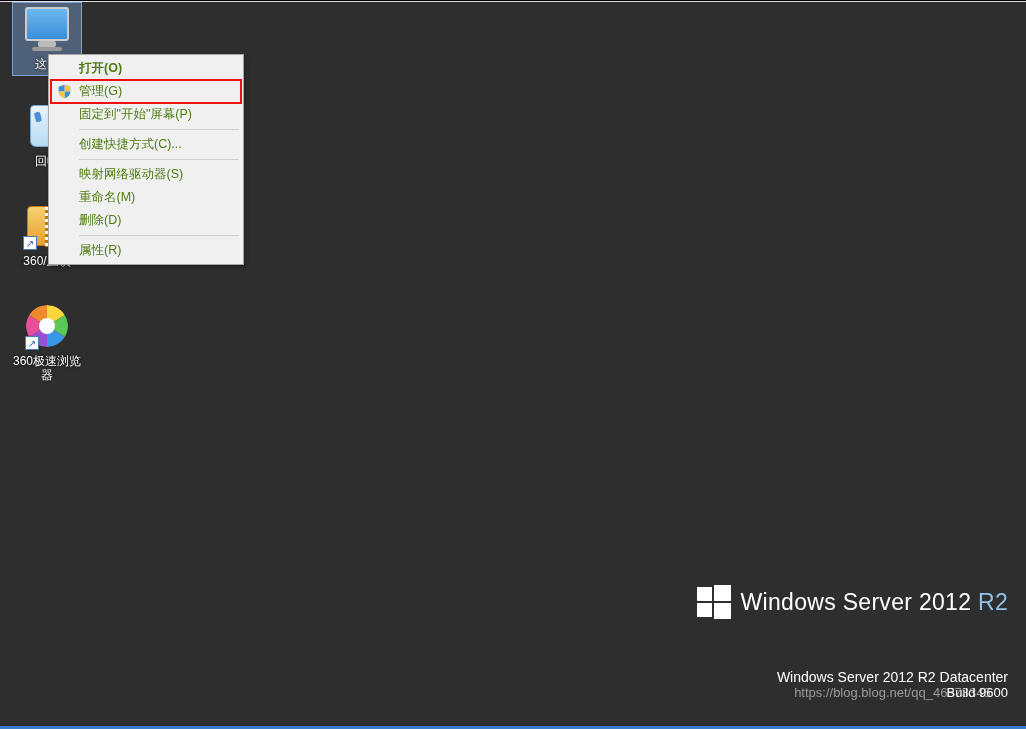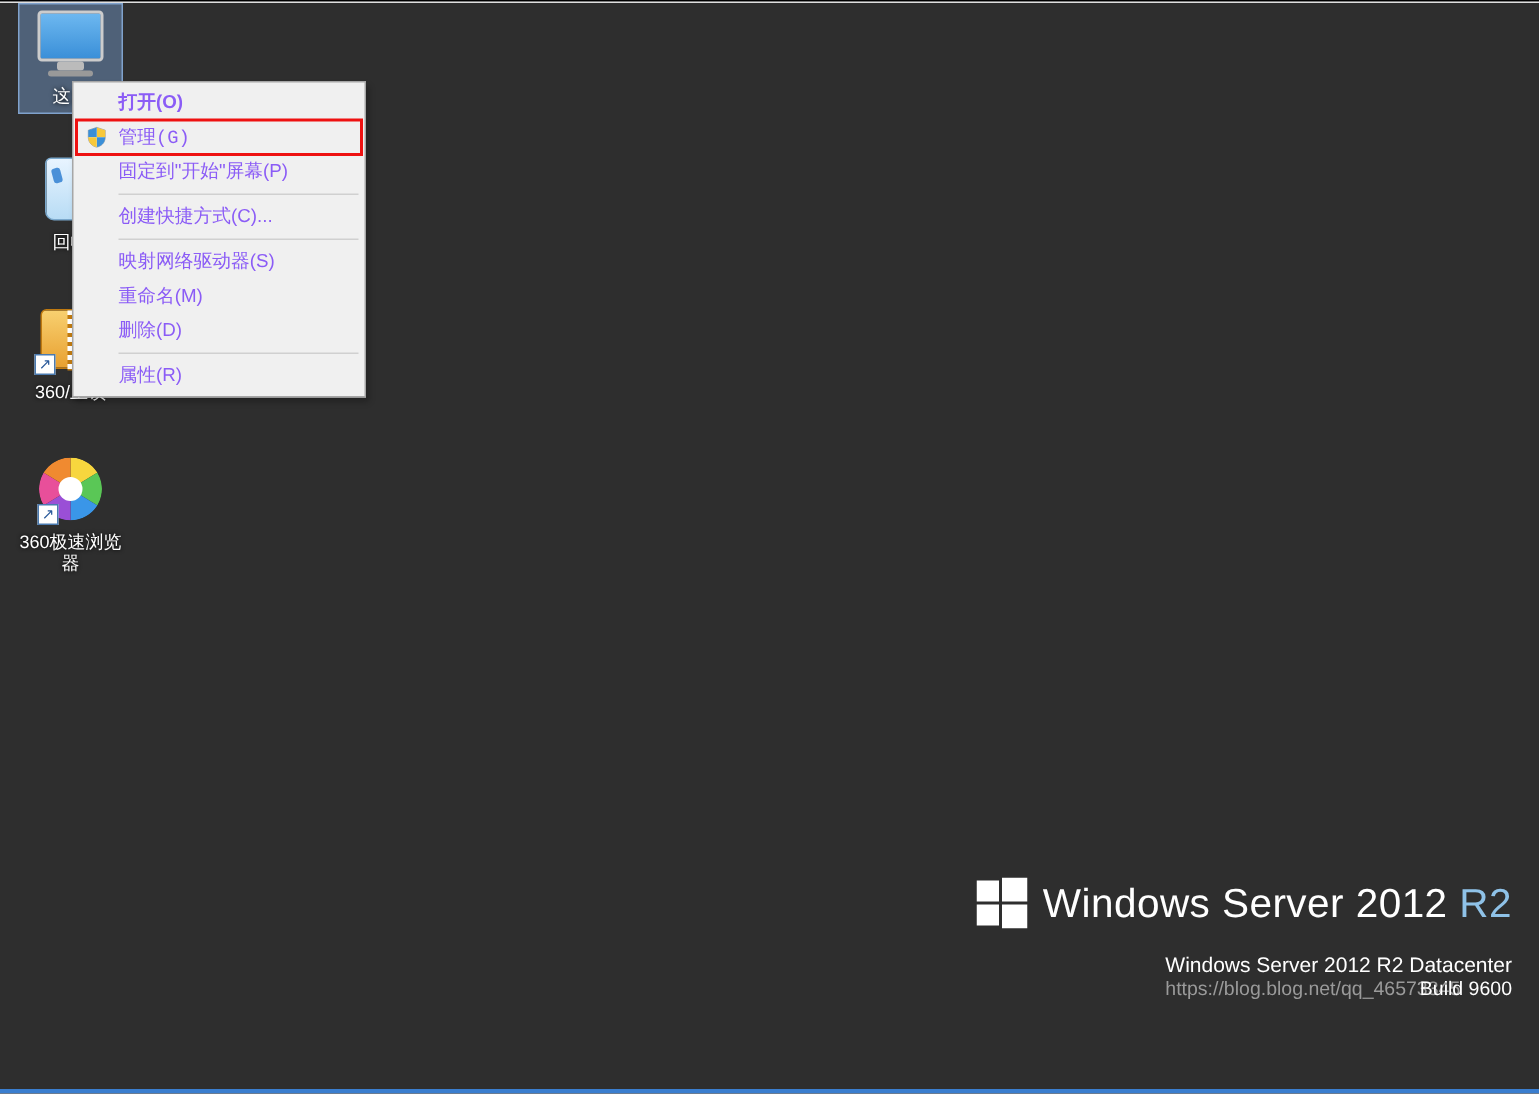--- a/index.html
+++ b/index.html
@@ -39,58 +39,58 @@
 
   .label { text-shadow: 0 0 3px #000; line-height:14px; }
 
   
   .ctxmenu {
     position: absolute;
     left: 48px; top: 54px;
     width: 196px;
     background: #f0f0f0;
     border: 1px solid #a6a6a6;
-    color: #8b5cf6;
+    color: #4d7c0f;
     font-size: 12.5px;
     padding: 2px;
     box-shadow: 2px 3px 4px rgba(0,0,0,0.25);
   }
   .ctxmenu .item {
     height: 23px;
     display:flex; align-items:center;
     padding-left: 28px;
     position: relative;
     cursor: default;
   }
   .ctxmenu .item.bold { font-weight: bold; }
   .ctxmenu .sep {
     height: 1px;
     background: #d0d0d0;
     margin: 3px 2px 3px 28px;
   }
   .ctxmenu .item.hl { 
-    outline: 2px solid #e11; outline-offset: -1px; font-family: Liberation Mono, monospace;
+    outline: 2px solid #e11; outline-offset: -1px;
   }
   .ctxmenu .shield {
     position:absolute; left:6px; top:4px; width:15px; height:15px;
   }
 
   
   .brand1 {
     position:absolute; right:18px; bottom:110px;
     display:flex; align-items:center; gap:10px;
     color:#fff;
   }
   .brand1 .winlogo { width:34px; height:34px; }
-  .brand1 .txt { font-size:27px; font-weight:300; font-family:"Segoe UI Light","Segoe UI",sans-serif; letter-spacing:0.3px; }
+  .brand1 .txt { font-size:23px; font-weight:300; font-family:"Segoe UI Light","Segoe UI",sans-serif; letter-spacing:0.3px; }
   .brand1 .txt .r2 { color:#8fc2e8; font-weight:400; }
 
   .brand2 {
-    position:absolute; right:18px; bottom:63px;
-    font-size:14px; color:#fff; text-align:left; font-family:"Segoe UI",sans-serif;
+    position:absolute; right:18px; bottom:29px;
+    font-size:14px; color:#fff; text-align:center; font-family:"Segoe UI",sans-serif;
   }
   .brand2 .line2 { color:#9a9a9a; font-size:13px; position:relative; }
   .brand2 .build { position:absolute; right:0; bottom:0; color:#fff; font-size:13px; }
 
   
   .pc-monitor {
     width:44px; height:34px;
     background: linear-gradient(#6db8f0,#3a8fd8);
     border:2px solid #ccc;
     border-radius:3px;

